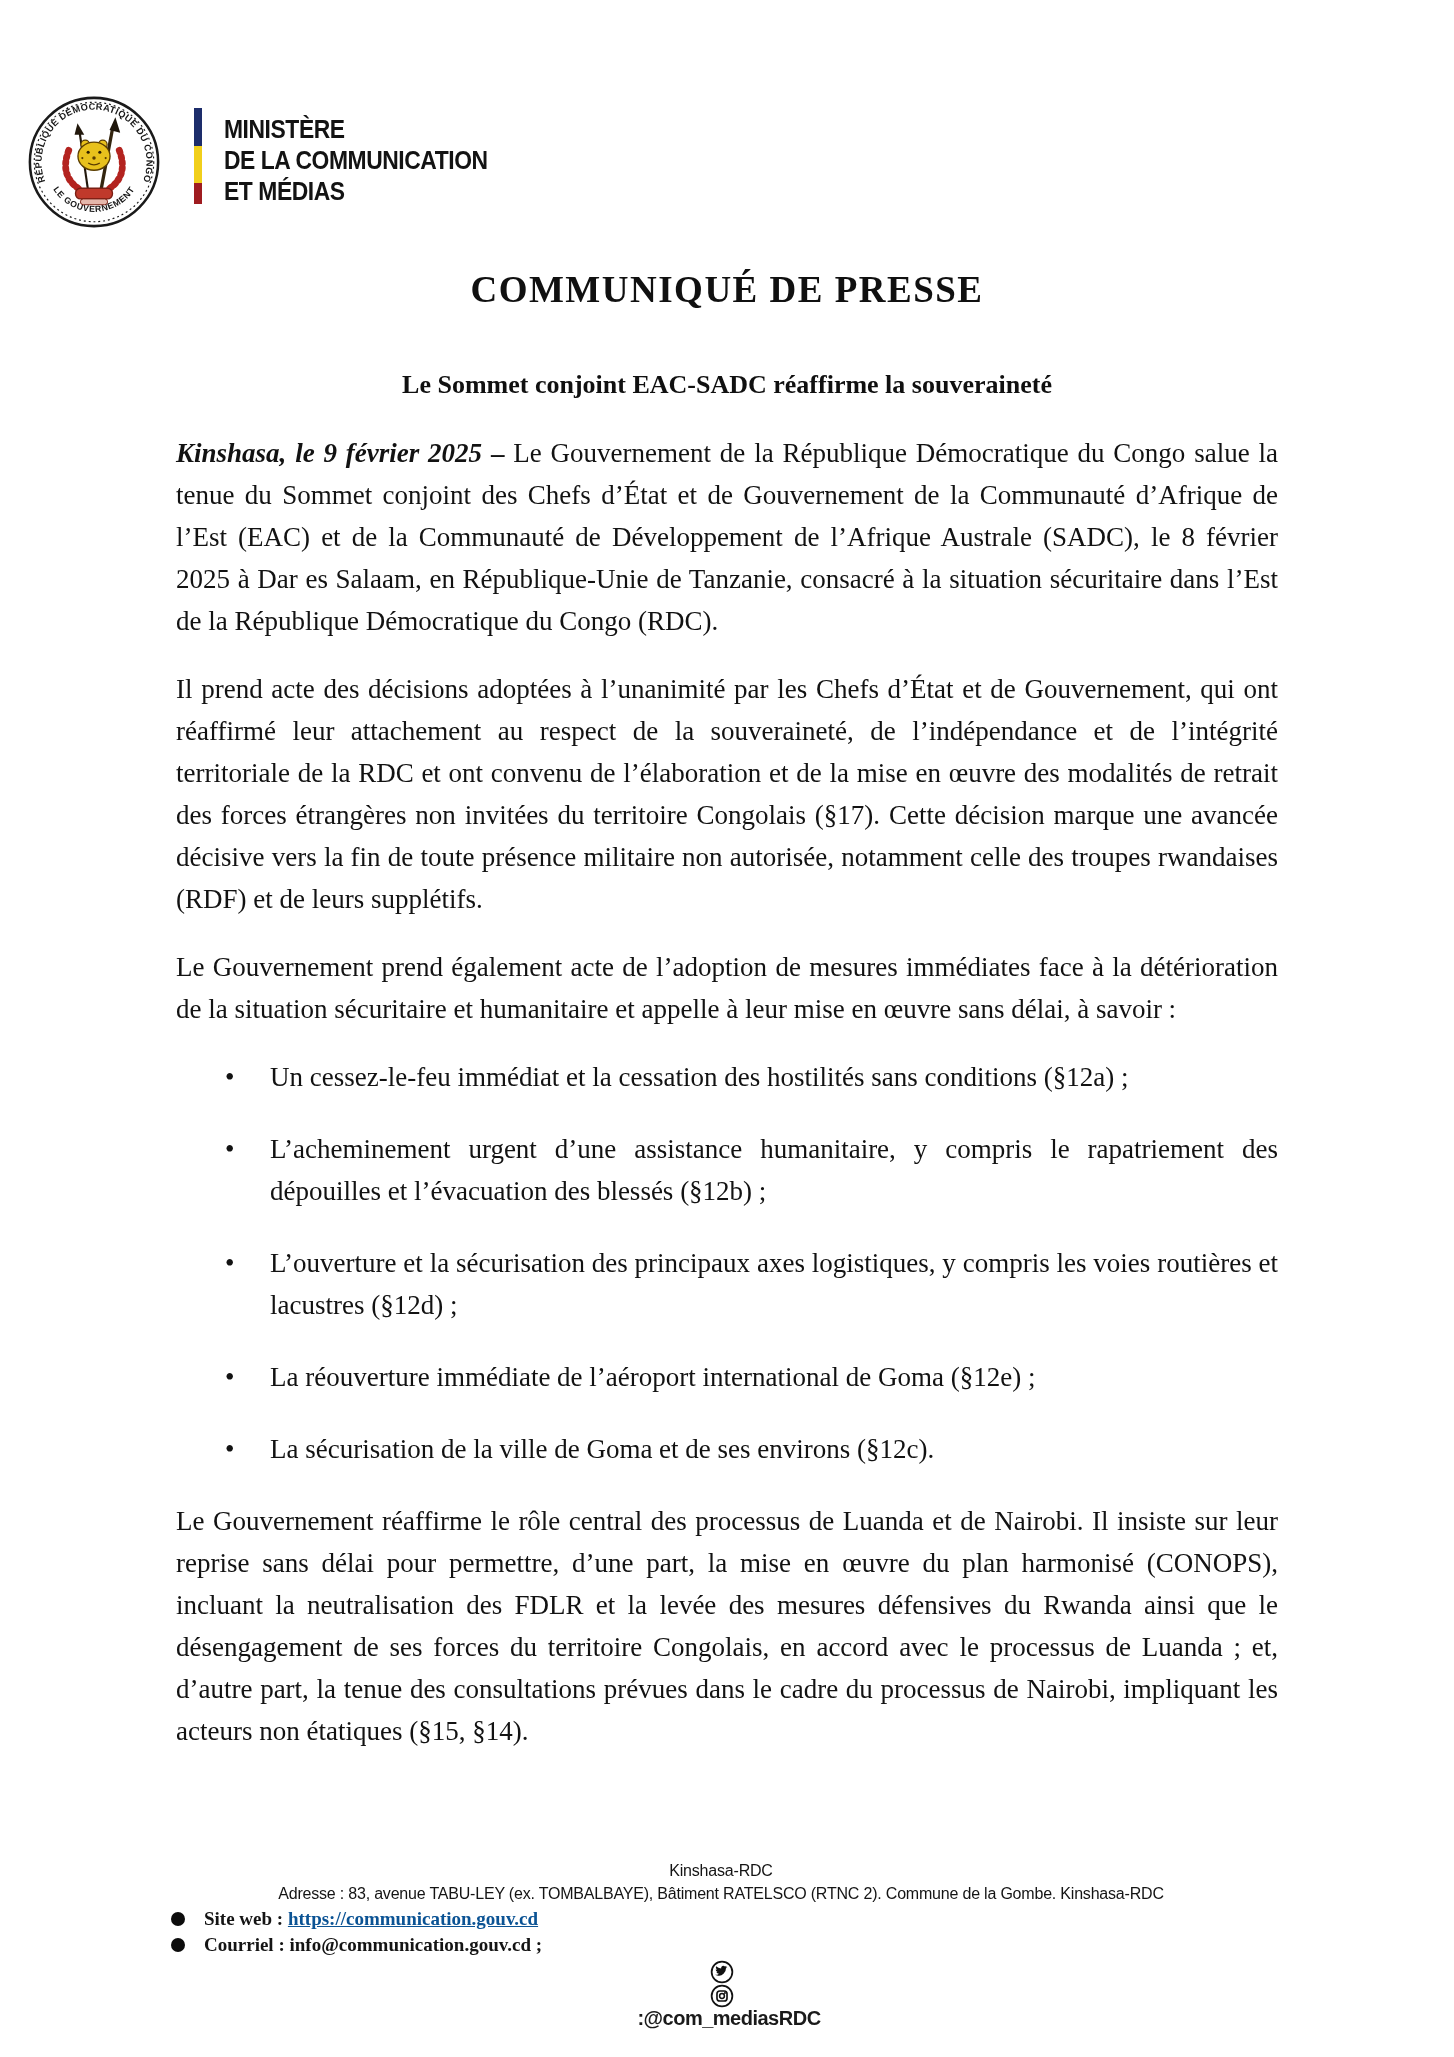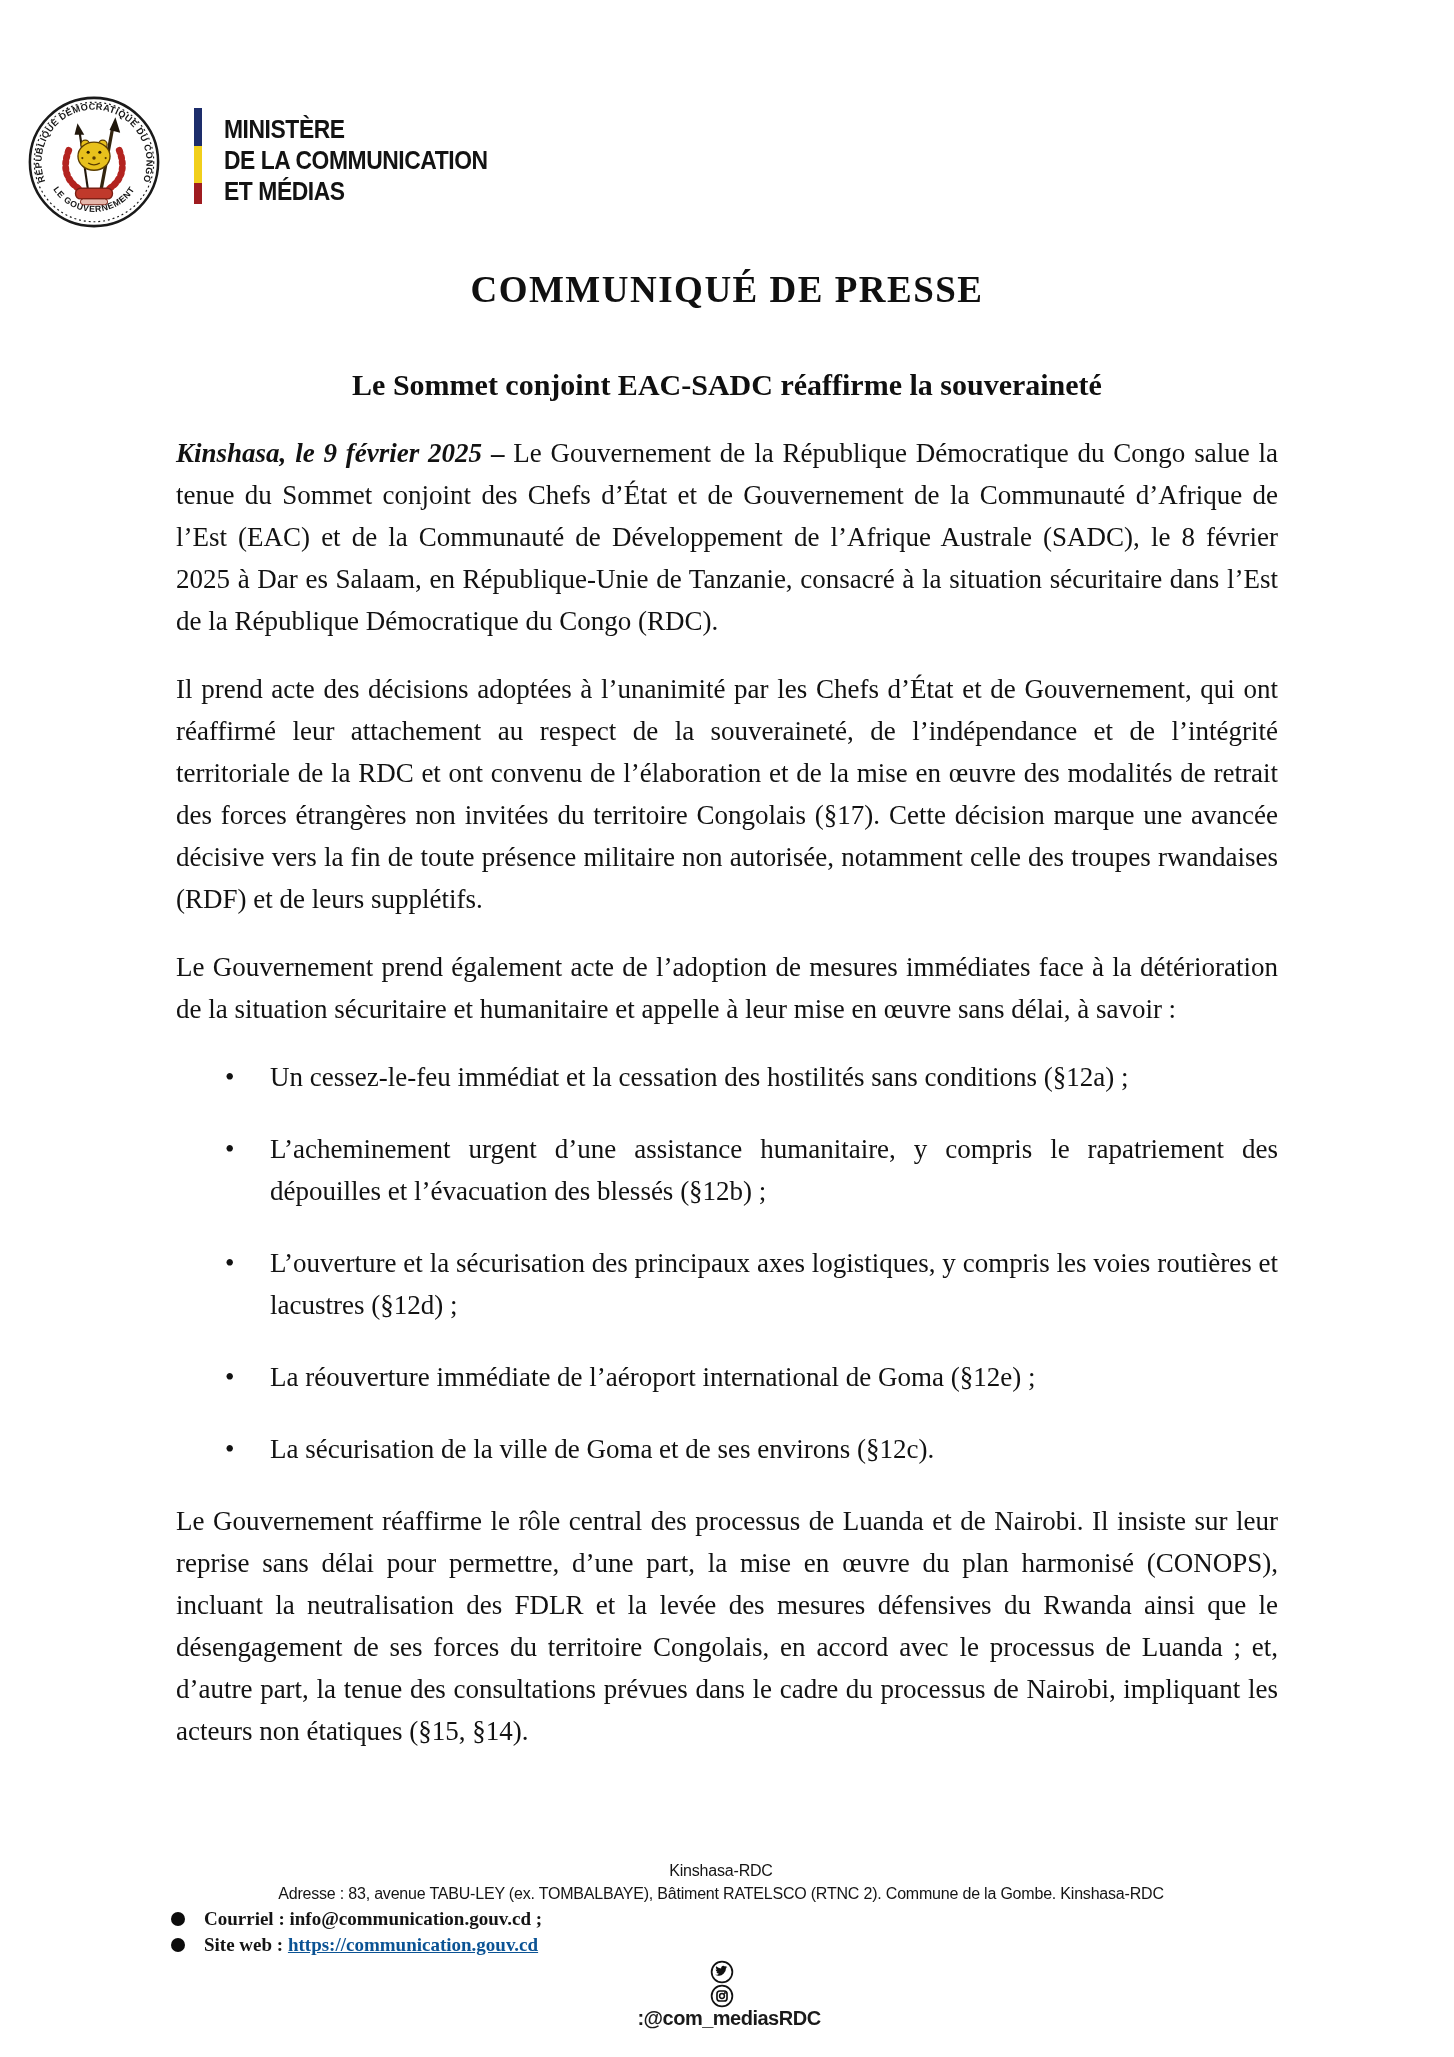--- a/index.html
+++ b/index.html
@@ -30,21 +30,21 @@
 
   
   .content{position:absolute;left:176px;top:270px;width:1102px;}
   .doc-title{
     margin:0 0 52px 0;text-align:center;
     font-size:37px;line-height:40px;font-weight:bold;
     letter-spacing:1.5px;color:#101010;
   }
   .doc-subtitle{
     margin:0 0 24px 0;text-align:center;
-    font-size:30px;line-height:46px;font-weight:bold;color:#101010;
+    font-size:26px;line-height:46px;font-weight:bold;color:#101010;
   }
   .doc-subtitle span{display:block;}
   p.body{
     margin:0 0 26px 0;
     font-size:27px;line-height:42px;
     text-align:justify;text-justify:inter-word;
   }
   .dateline{font-weight:bold;font-style:italic;}
   .datesep{font-weight:bold;}
 
@@ -169,26 +169,26 @@
     <p class="body">Le Gouvernement réaffirme le rôle central des processus de Luanda et de Nairobi. Il insiste sur leur reprise sans délai pour permettre, d’une part, la mise en œuvre du plan harmonisé (CONOPS), incluant la neutralisation des FDLR et la levée des mesures défensives du Rwanda ainsi que le désengagement de ses forces du territoire Congolais, en accord avec le processus de Luanda ; et, d’autre part, la tenue des consultations prévues dans le cadre du processus de Nairobi, impliquant les acteurs non étatiques (§15, §14).</p>
 
   </div>
 
   <div class="pfooter">
     <div class="f-plain">Kinshasa-RDC</div>
     <div class="f-plain">Adresse : 83, avenue TABU-LEY (ex. TOMBALBAYE), Bâtiment RATELSCO (RTNC 2). Commune de la Gombe. Kinshasa-RDC</div>
 
     <div class="f-row">
       <span class="f-dot"></span>
-      <span class="f-serif">Courriel : info@communication.gouv.cd ;</span>
+      <span class="f-serif"><span>Site web : </span><a class="f-link" href="#">https://communication.gouv.cd</a></span>
     </div>
 
     <div class="f-row">
       <span class="f-dot"></span>
-      <span class="f-serif"><span>Site web : </span><a class="f-link" href="#">https://communication.gouv.cd</a></span>
+      <span class="f-serif">Courriel : info@communication.gouv.cd ;</span>
     </div>
 
     <div class="f-social">
       <span class="s-icon">
         <svg viewBox="0 0 22 22" width="24" height="24">
           <circle cx="11" cy="11" r="9.5" fill="none" stroke="#111" stroke-width="1.6"></circle>
           <path d="M6.5 14.2 q3.4 1 5.9-1.5 q2.4-2.4 2.2-5 l1.2-1.3 -1.4.4 q.7-.7.8-1.4 l-1.5.6 q-1.1-1.1-2.4-.5 q-1.3.6-1.1 2.2 q-2.6-.2-4.6-2 q-.9 1.8.8 3.2 l-1.2-.3 q.1 1.6 1.7 2.3 l-1.1.1 q.7 1.4 2.4 1.5 q-1.4 1.2-3.6 1.1 z" fill="#111"></path>
         </svg>
       </span>
       <span class="s-icon">

